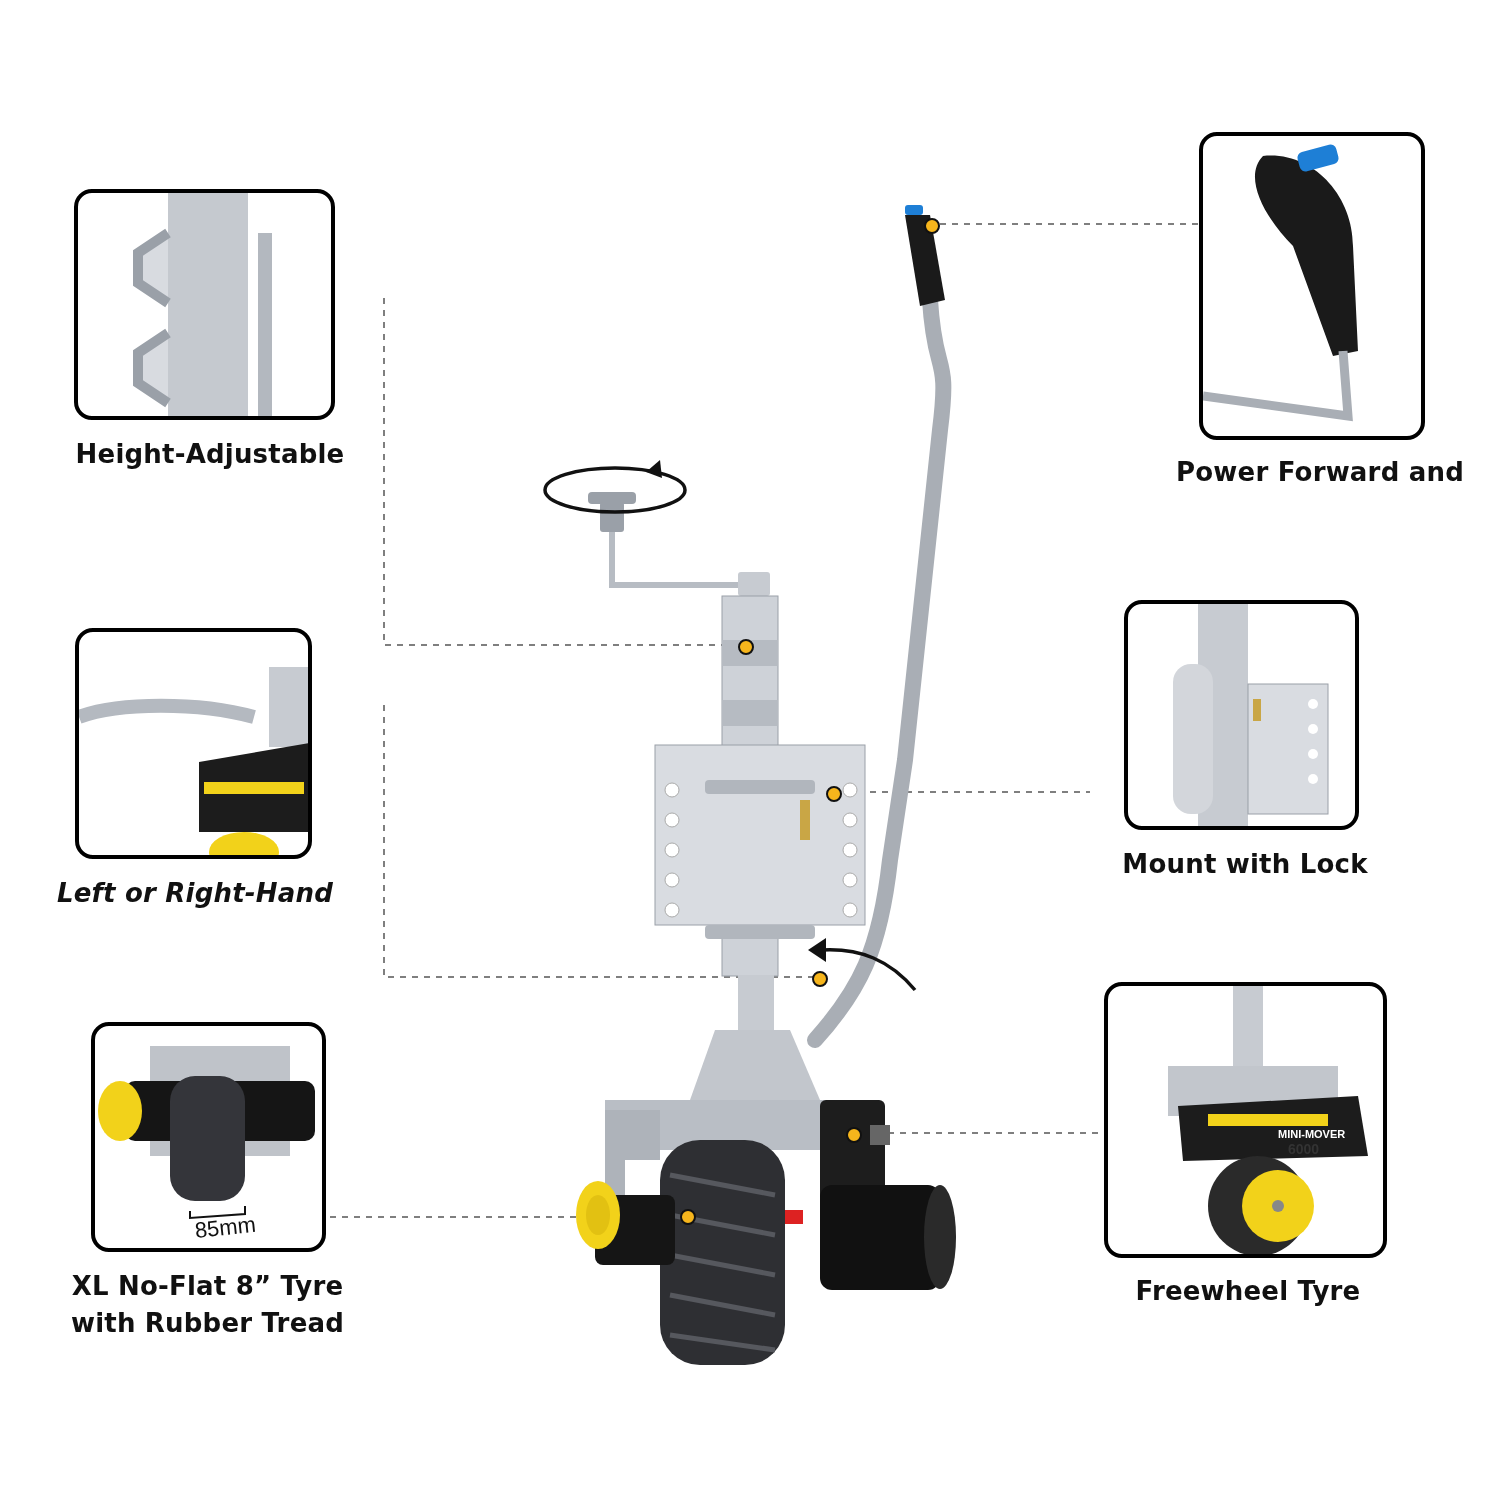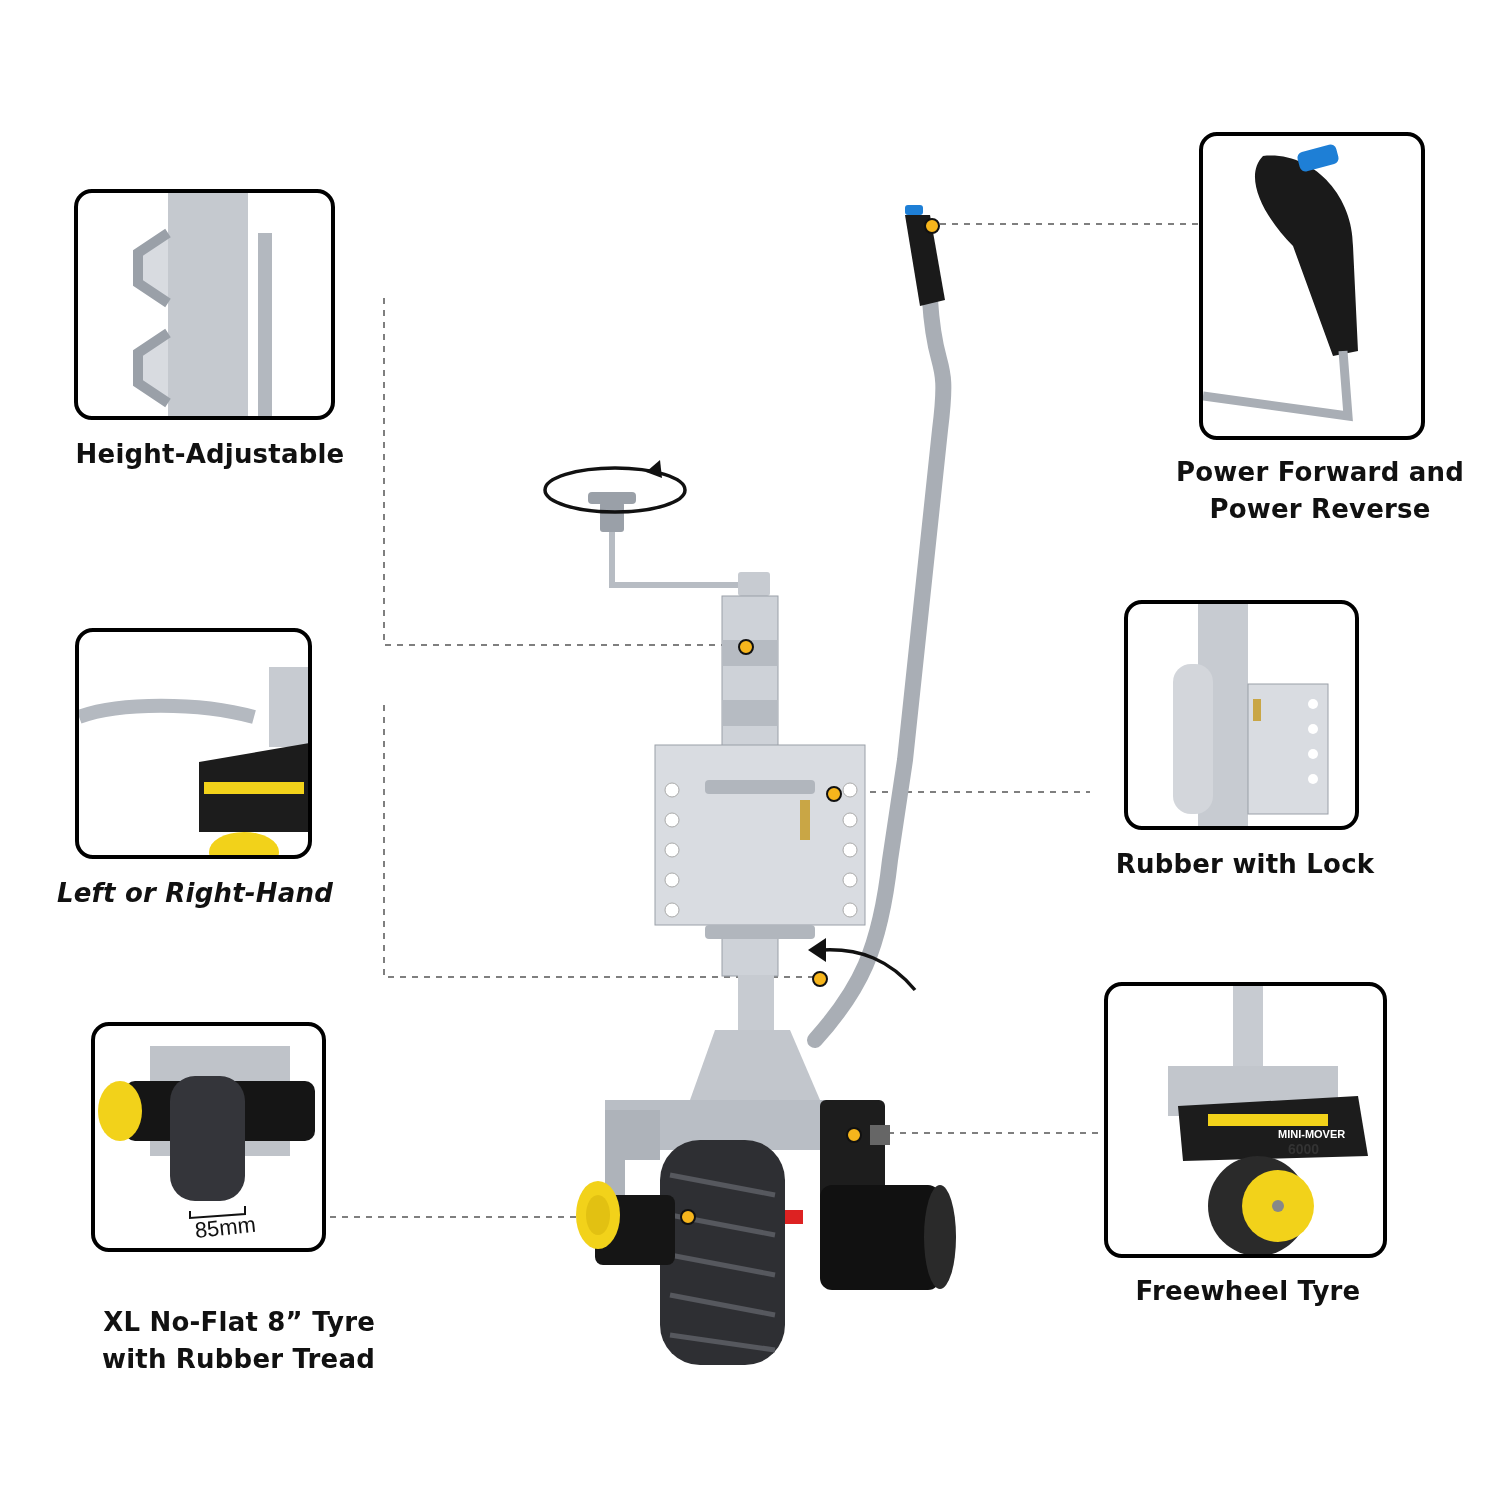--- a/index.html
+++ b/index.html
@@ -126,53 +126,52 @@
     <rect x="55" y="20" width="140" height="110" fill="#bfc3c9"></rect>
     <rect x="30" y="55" width="190" height="60" rx="10" fill="#151515"></rect>
     <ellipse cx="25" cy="85" rx="22" ry="30" fill="#f2d21a"></ellipse>
     <rect x="75" y="50" width="75" height="125" rx="25" fill="#34353a"></rect>
     <g stroke="#111" stroke-width="2" fill="none">
       <polyline points="95,185 95,192 150,188 150,180"></polyline>
     </g>
     <text x="100" y="210" font-family="Liberation Sans, sans-serif" font-size="22" fill="#111" transform="rotate(-6 120 205)">85mm</text>
   </svg>
 </div>
-<div class="caption" style="left:40px;top:1304px;width:335px;text-align:right;">
+<div class="caption" style="left:40px;top:1268px;width:335px;">
   <div>XL No-Flat 8” Tyre</div>
   <div>with Rubber Tread</div>
 </div>
 
 <div class="box" style="left:1199px;top:132px;width:226px;height:308px;">
   <svg width="226" height="308">
     <path d="M60,20 C40,40 60,80 90,110 L130,220 L155,215 L150,110 C150,60 110,15 60,20 Z" fill="#1a1a1a"></path>
     <rect x="95" y="12" width="40" height="20" rx="6" fill="#1e7fd6" transform="rotate(-15 115 22)"></rect>
     <path d="M140,215 L145,280 L0,260" stroke="#a9aeb5" stroke-width="9" fill="none"></path>
   </svg>
 </div>
 <div class="caption" style="left:1160px;top:454px;width:320px;text-align:center;">
   <div>Power Forward and</div>
-  <div>Power Reverse</div>
 </div>
 
 <div class="box" style="left:1124px;top:600px;width:235px;height:230px;">
   <svg width="235" height="230">
     <rect x="70" y="0" width="50" height="230" fill="#c7cbd1"></rect>
     <rect x="45" y="60" width="40" height="150" rx="18" fill="#d3d6db"></rect>
     <rect x="120" y="80" width="80" height="130" fill="#d9dce1" stroke="#9aa0a8"></rect>
     <g fill="#fff">
         <circle cx="185" cy="100" r="5"></circle>
         <circle cx="185" cy="125" r="5"></circle>
         <circle cx="185" cy="150" r="5"></circle>
         <circle cx="185" cy="175" r="5"></circle>
       </g>
     <rect x="125" y="95" width="8" height="22" fill="#c9a645"></rect>
   </svg>
 </div>
 <div class="caption" style="left:1080px;top:846px;width:330px;">
-  <div>Rubber with Lock</div>
+  <div>Mount with Lock</div>
 </div>
 
 <div class="box" style="left:1104px;top:982px;width:283px;height:276px;">
   <svg width="283" height="276">
     <rect x="125" y="0" width="30" height="80" fill="#c7cbd1"></rect>
     <path d="M60,80 L230,80 L230,130 L60,130 Z" fill="#c2c6cc"></path>
     <path d="M70,120 L250,110 L260,170 L75,175 Z" fill="#1c1c1c"></path>
     <rect x="100" y="128" width="120" height="12" fill="#f2d21a"></rect>
     <text x="170" y="152" font-family="Liberation Sans, sans-serif" font-size="11" font-weight="bold" fill="#fff">MINI-MOVER</text>
     <text x="180" y="168" font-family="Liberation Sans, sans-serif" font-size="14" font-weight="bold" fill="#333">6000</text>

